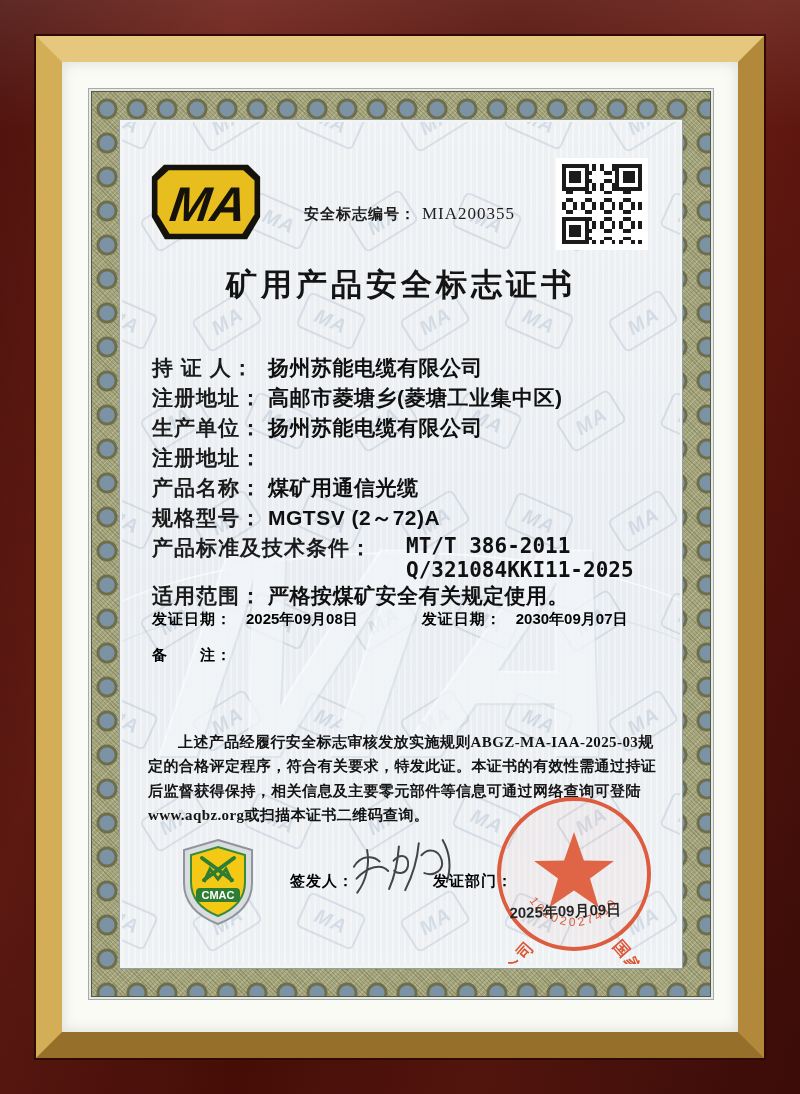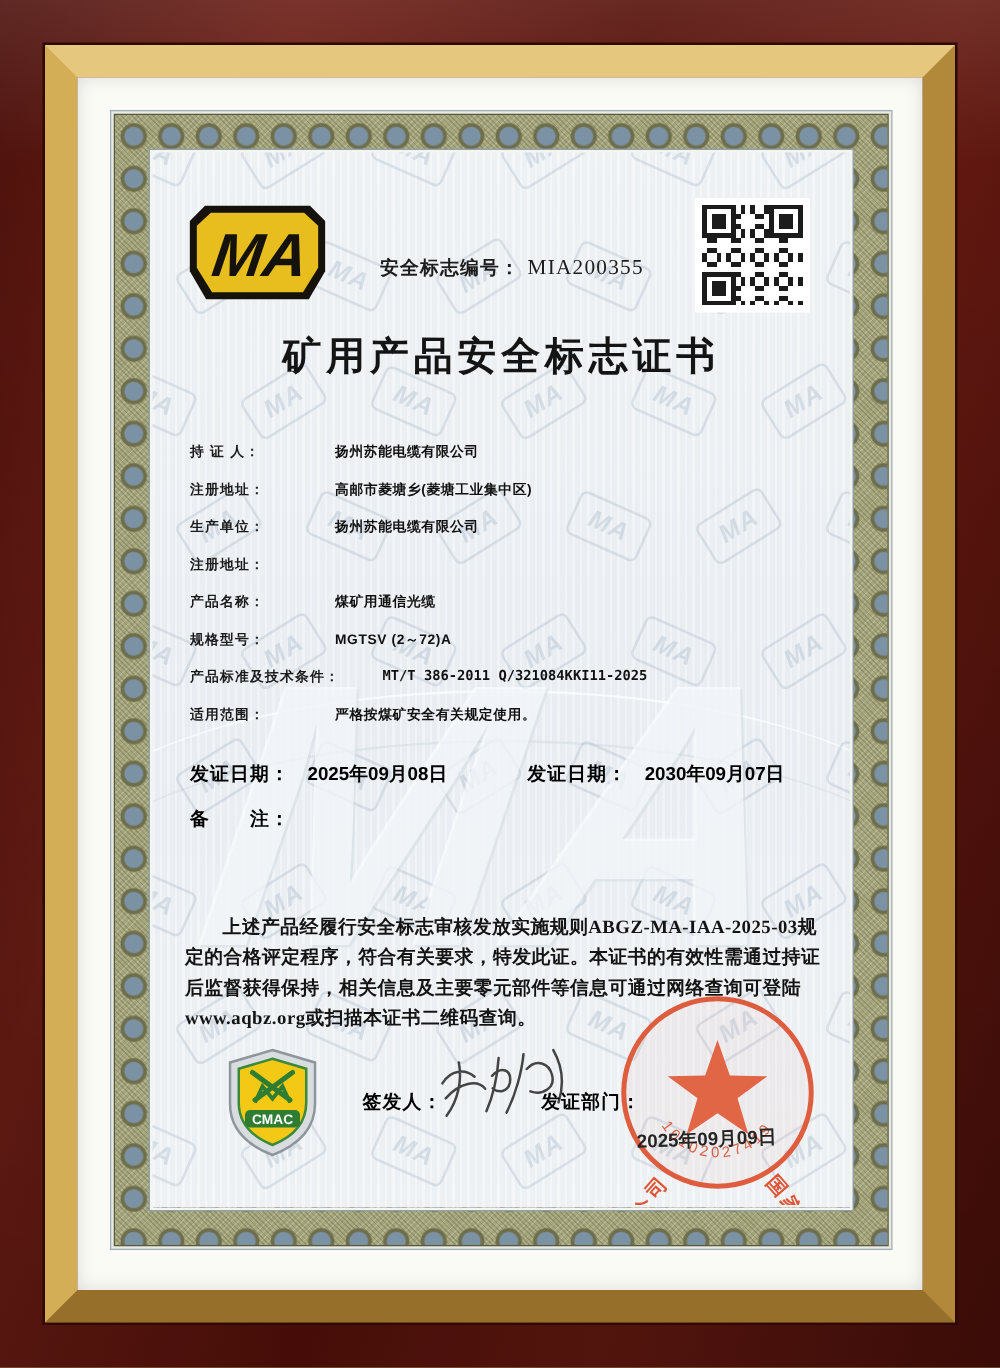--- a/index.html
+++ b/index.html
@@ -74,21 +74,21 @@
   .cert-no{position:absolute;left:182px;top:82px;font-size:15px;color:#1d1d1d;white-space:nowrap;}
   .cert-no .lbl{font-weight:600;letter-spacing:1px;}
   .cert-no .val{font-family:Liberation Serif, serif;font-size:17px;letter-spacing:1px;margin-left:6px;margin-top:48px;}
   .qr{position:absolute;right:32px;top:36px;}
   .title{
     position:absolute;left:0;right:0;top:142px;text-align:center;
     font-family:"Liberation Serif",serif;font-weight:bold;
     font-size:31px;letter-spacing:4px;color:#141414;
   }
   .fields{position:absolute;left:30px;right:12px;top:232px;}
-  .field-row{display:flex;align-items:flex-start;min-height:30px;font-size:11px;}
+  .field-row{display:flex;align-items:flex-start;min-height:30px;font-size:21px;}
   .field-row .lbl{flex:0 0 auto;width:104px;font-weight:600;color:#1b1b1b;letter-spacing:1px;white-space:nowrap;}
   .field-row .val{font-weight:bold;color:#101010;letter-spacing:.5px;margin-left:12px;}
   .field-row.wide .lbl{width:auto;}
   .field-row.wide .val{margin-left:34px;font-family:"DejaVu Sans Mono",monospace;font-weight:bold;letter-spacing:0;}
   .dates-row{position:absolute;left:30px;top:488px;font-size:15px;display:flex;white-space:nowrap;text-align:right;}
   .dates-row .lbl{font-weight:600;letter-spacing:1px;}
   .dates-row .val{font-weight:bold;margin-left:14px;}
   .dates-row .valid{margin-left:64px;display:flex;}
   .remark-row{position:absolute;left:30px;top:524px;font-size:15px;font-weight:600;letter-spacing:1px;}
   .statement{

